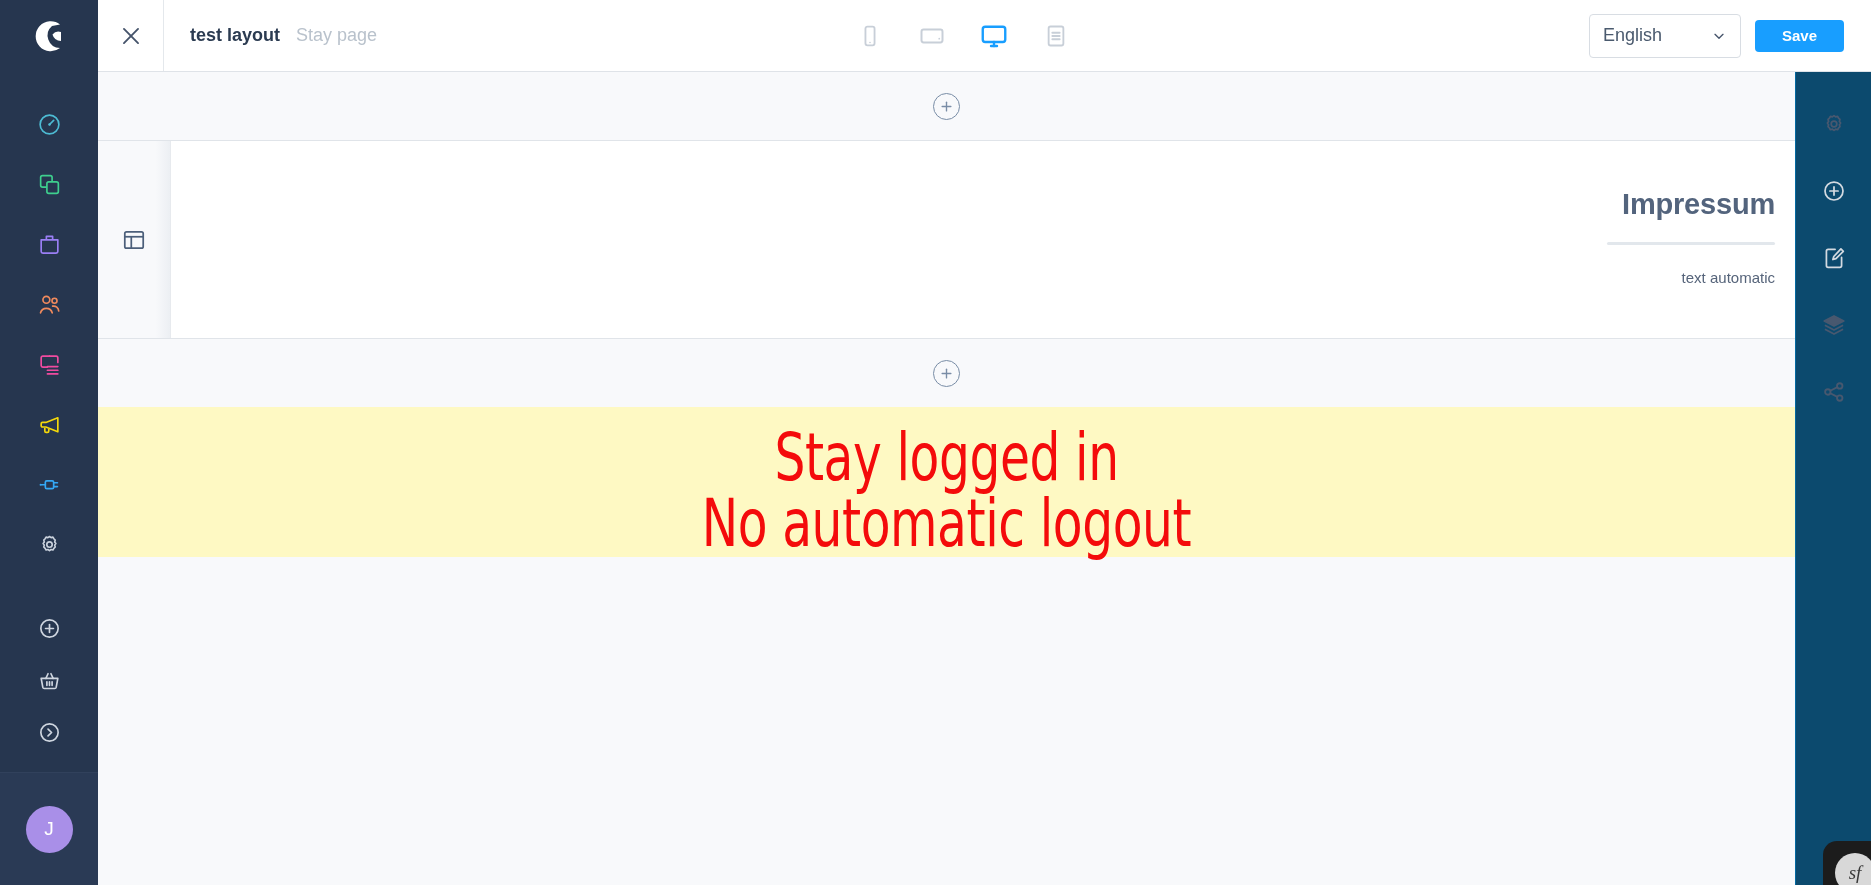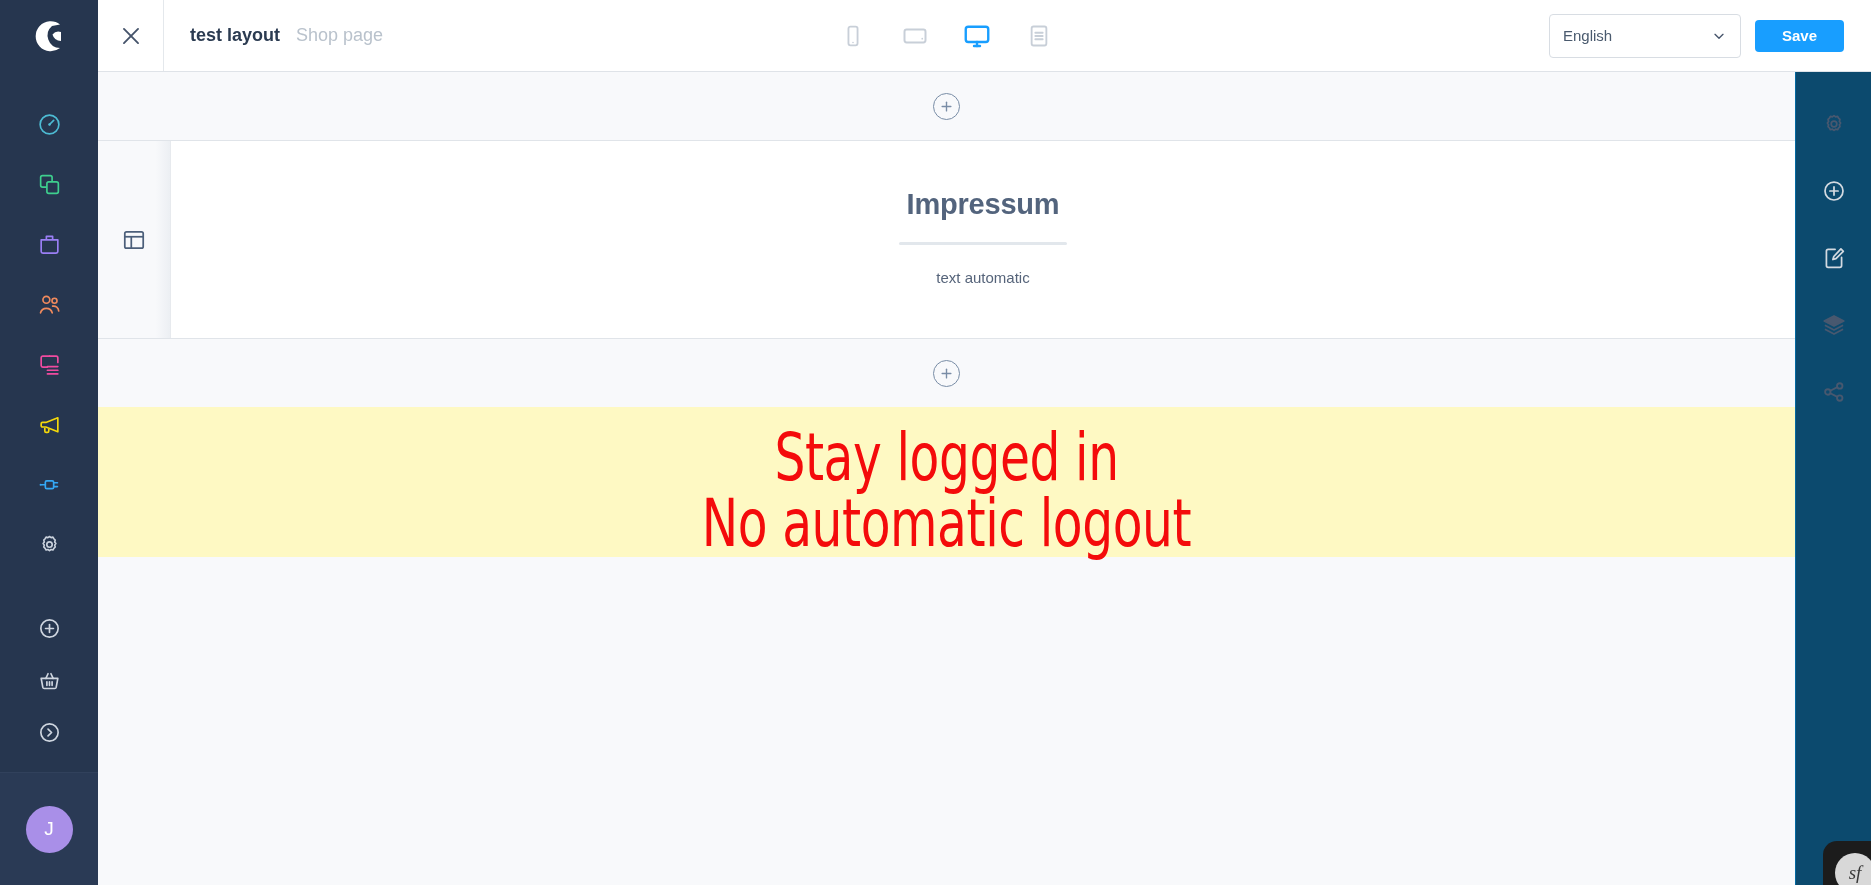--- a/index.html
+++ b/index.html
@@ -75,25 +75,25 @@
   .dev-btn {
     width: 44px; height: 44px;
     display: flex; align-items: center; justify-content: center;
     cursor: pointer;
   }
   .hdr-right {
     display: flex; align-items: center; gap: 14px;
     padding-right: 27px;
   }
   .lang-select {
-    width: 192px; height: 44px;
+    width: 152px; height: 44px;
     border: 1px solid #d8dde3; border-radius: 4px;
     background: #fff; display: flex; align-items: center;
     justify-content: space-between; padding: 0 13px;
-    font-size: 15px; color: #4a5a6e; cursor: pointer;
+    font-size: 18px; color: #4a5a6e; cursor: pointer;
   }
   .save-btn {
     height: 32px; padding: 0 27px;
     background: #189eff; border: none; border-radius: 4px;
     color: #fff; font-size: 15px; font-weight: bold;
     cursor: pointer; font-family: inherit;
     display: flex; align-items: center;
   }
 
   
@@ -125,21 +125,21 @@
   }
   .section-gutter {
     width: 73px; flex: 0 0 73px;
     background: linear-gradient(to right,#f8f9fb 0%, #f8f9fb 80%, #eceff3 100%);
     border-right: 1px solid #e7eaee;
     display: flex; align-items: center; justify-content: center;
     cursor: pointer;
   }
   .section-body {
     flex: 1 1 auto; padding: 47px 20px 52px;
-    display: flex; flex-direction: column; align-items: center;
+    display: flex; flex-direction: column; align-items: flex-end;
   }
   .block-heading {
     font-size: 29px; font-weight: bold; color: #53647d;
     text-align: center; letter-spacing: -0.2px;
   }
   .block-rule {
     width: 168px; height: 3px; background: #e2e7ec;
     margin: 21px 0 24px; border-radius: 2px;
   }
   .block-text { font-size: 15px; color: #56647a; text-align: center; }
@@ -306,21 +306,21 @@
 
       <div class="hdr-close">
         <svg width="26" height="26" viewBox="0 0 24 24" fill="none" stroke="#45536a" stroke-width="1.7" stroke-linecap="round">
           <path d="M5.5 5.5 L18.5 18.5"></path>
             <path d="M18.5 5.5 L5.5 18.5"></path>
         </svg>
       </div>
 
       <div class="hdr-titles">
         <span class="hdr-title">test layout</span>
-        <span class="hdr-sub">Shop page</span>
+        <span class="hdr-sub">Stay page</span>
       </div>
 
       <div class="hdr-devices">
 
         <div class="dev-btn">
           <svg width="26" height="26" viewBox="0 0 24 24" fill="none" stroke="#c8cfd8" stroke-width="1.7" stroke-linejoin="round">
             <rect x="7.8" y="3.4" width="8.4" height="17.2" rx="1.8"></rect>
             <circle cx="12" cy="18" r="0.75" fill="#c8cfd8" stroke="none"></circle>
           </svg>
         </div>

